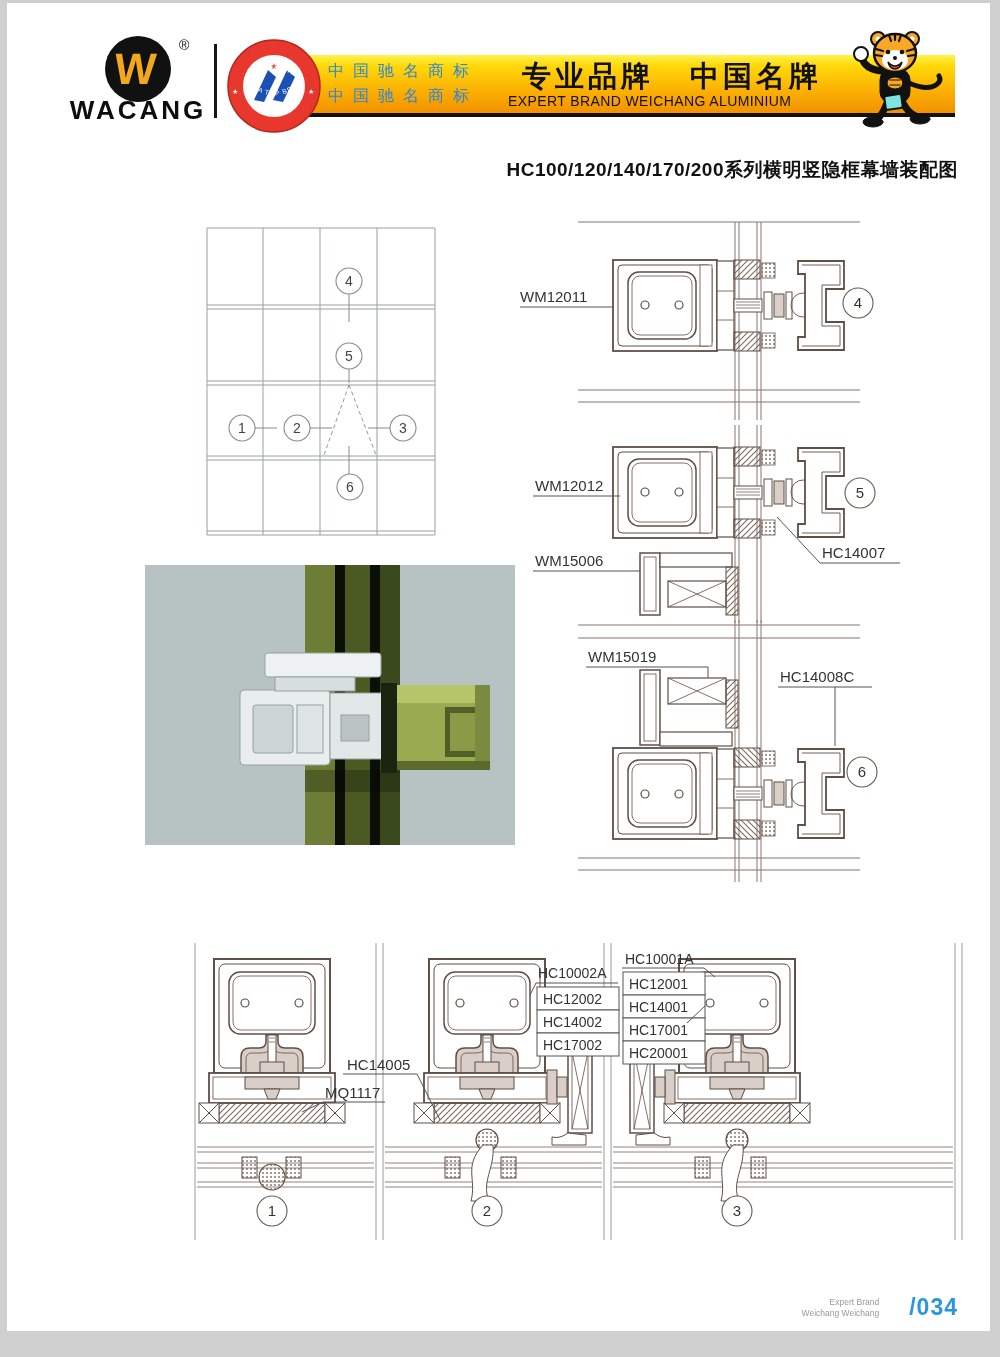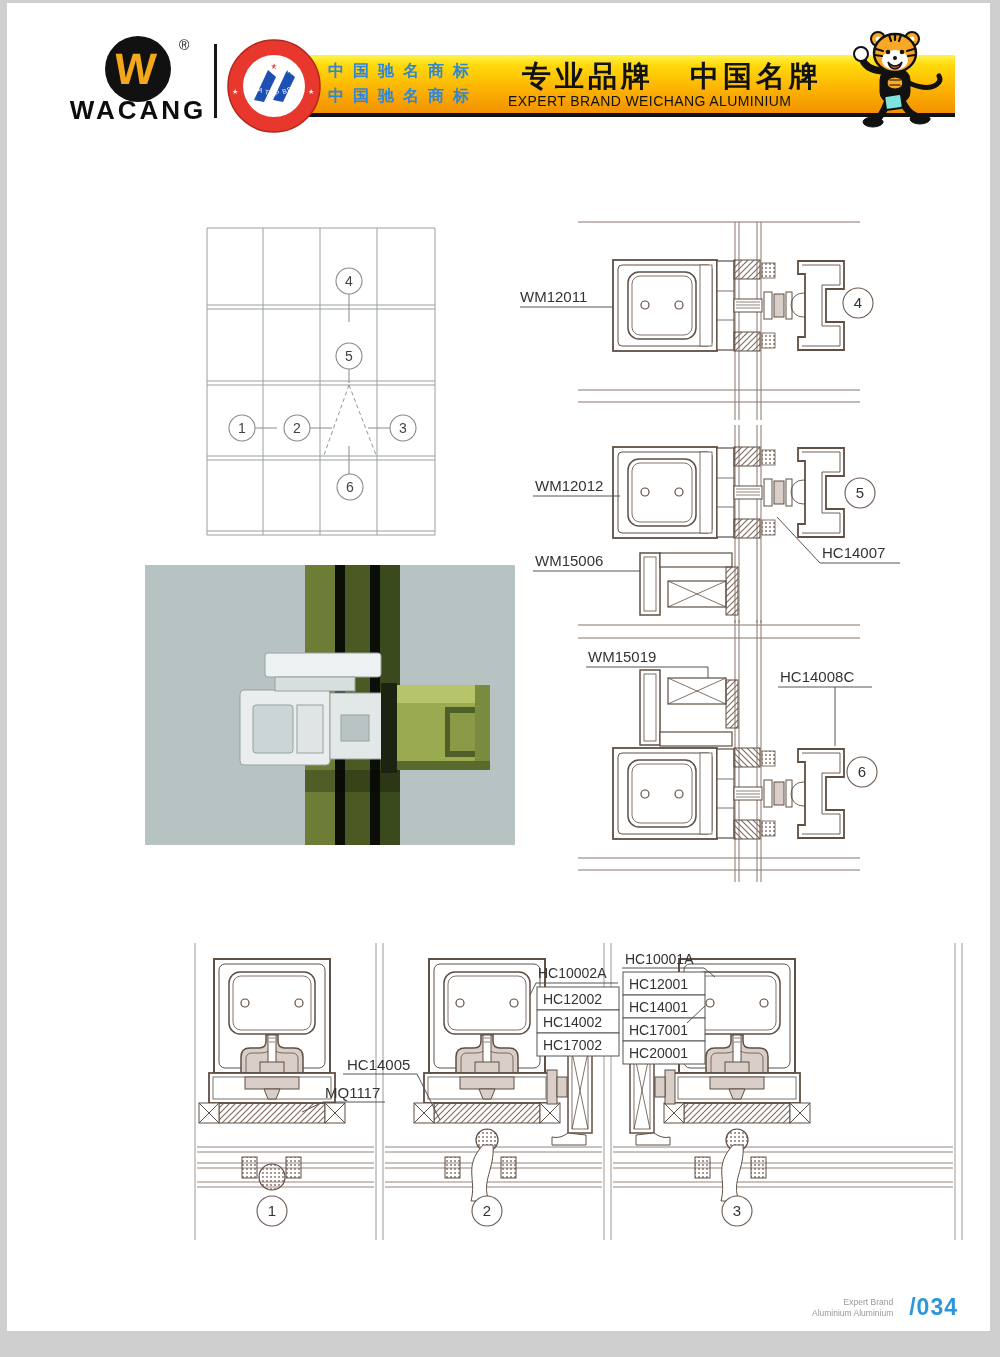--- a/index.html
+++ b/index.html
@@ -6,30 +6,30 @@
   .page{position:relative;width:1000px;height:1357px;background:#fff;overflow:hidden;
         font-family:"Liberation Sans",sans-serif;}
   .edge{position:absolute;background:#cfcfcf;}
   .abs{position:absolute;}
   svg text{font-family:"Liberation Sans",sans-serif;}
   .doc-title{position:absolute;top:157px;right:42px;font-size:19px;font-weight:bold;color:#111;
              letter-spacing:.5px;white-space:nowrap;}
   .banner{position:absolute;left:258px;top:55px;width:697px;height:58px;
           background:linear-gradient(#fff34d 0%,#ffd90a 18%,#fbb003 62%,#f29100 100%);
           border-bottom:4px solid #111;}
-  .banner .cn-blue{position:absolute;font-size:16px;font-weight:bold;color:#2e86d6;
+  .banner .cn-blue{position:absolute;font-size:16px;font-weight:normal;color:#2e86d6;
                    letter-spacing:9px;white-space:nowrap;}
   .banner .cn-big{position:absolute;top:2px;font-size:29px;font-weight:bold;color:#111;
                   letter-spacing:4px;white-space:nowrap;}
   .banner .en-sub{position:absolute;top:38px;left:250px;font-size:14px;font-weight:normal;color:#111;
                   letter-spacing:.4px;white-space:nowrap;}
   .divider{position:absolute;left:214px;top:44px;width:3px;height:74px;background:#161616;}
-  .footer{position:absolute;top:1294px;right:42px;display:flex;align-items:center;gap:16px;}
+  .footer{position:absolute;top:1294px;right:42px;display:flex;align-items:center;gap:10px;}
   .footer .small{font-size:8.5px;color:#999;text-align:right;line-height:1.25;}
-  .footer .pageno{font-size:23px;font-weight:bold;color:#2a97dc;letter-spacing:1px;}
+  .footer .pageno{font-size:23px;font-weight:bold;color:#2a97dc;letter-spacing:1px;margin-left:20px;}
 </style>
 </head>
 <body>
 
 <div class="page">
 
   <svg width="0" height="0" style="position:absolute" aria-hidden="true">
     <defs>
       <pattern id="p-hatch" patternUnits="userSpaceOnUse" width="6" height="6">
         <path d="M0,6 L6,0 M-1,1 L1,-1 M5,7 L7,5" stroke="#7d695e" stroke-width="1.1" fill="none"></path>
@@ -154,20 +154,21 @@
       <ellipse cx="50" cy="28" rx="21" ry="19" fill="#f9a825" stroke-width="2.5"></ellipse>
       <ellipse cx="50" cy="35" rx="13" ry="10" fill="#fff" stroke="none"></ellipse>
       <path d="M44,10 l2,6 M50,9 l0,6 M56,10 l-2,6 M31,24 l7,2 M30,30 l7,1 M69,24 l-7,2 M70,30 l-7,1" stroke-width="2.2"></path>
       <circle cx="43" cy="27" r="2.3" fill="#111" stroke="none"></circle>
       <circle cx="57" cy="27" r="2.3" fill="#111" stroke="none"></circle>
       <circle cx="50" cy="33" r="2" fill="#111" stroke="none"></circle>
       <path d="M43,37 q7,8 14,0 q-2,7 -7,7 q-5,0 -7,-7 Z" fill="#e84c3d" stroke-width="1.5"></path>
     </g>
   </svg>
 
+  <div class="doc-title">HC100/120/140/170/200系列横明竖隐框幕墙装配图</div>
 
   <svg class="abs" style="left:205px;top:226px" width="235" height="312">
     <g stroke="#9aa0a0" stroke-width="1" fill="none">
       <path d="M2,2 H230 M2,2 V309 M58,2 V309 M115,2 V309 M172,2 V309 M230,2 V309"></path>
       <path d="M2,79 H230 M2,83 H230 M2,155 H230 M2,159 H230 M2,230 H230 M2,234 H230 M2,305 H230 M2,309 H230"></path>
     </g>
     <g stroke="#8a8a8a" fill="none" stroke-width="1">
       <line x1="144" y1="68" x2="144" y2="96"></line>
       <line x1="144" y1="143" x2="144" y2="157"></line>
       <path d="M144,159 L119,229 M144,159 L171,229" stroke-dasharray="4 3" stroke-width="0.9"></path>
@@ -370,18 +371,18 @@
     <g font-size="15" fill="#333" text-anchor="middle">
       <text x="87" y="281">1</text>
       <text x="302" y="281">2</text>
       <text x="552" y="281">3</text>
     </g>
   </svg>
 
   <div class="footer">
     <div class="small">
       <div>Expert Brand</div>
-      <div>Aluminium Aluminium</div>
+      <div>Weichang Weichang</div>
     </div>
     <div class="pageno">/034</div>
   </div>
 
 </div>
 
 </body></html>

